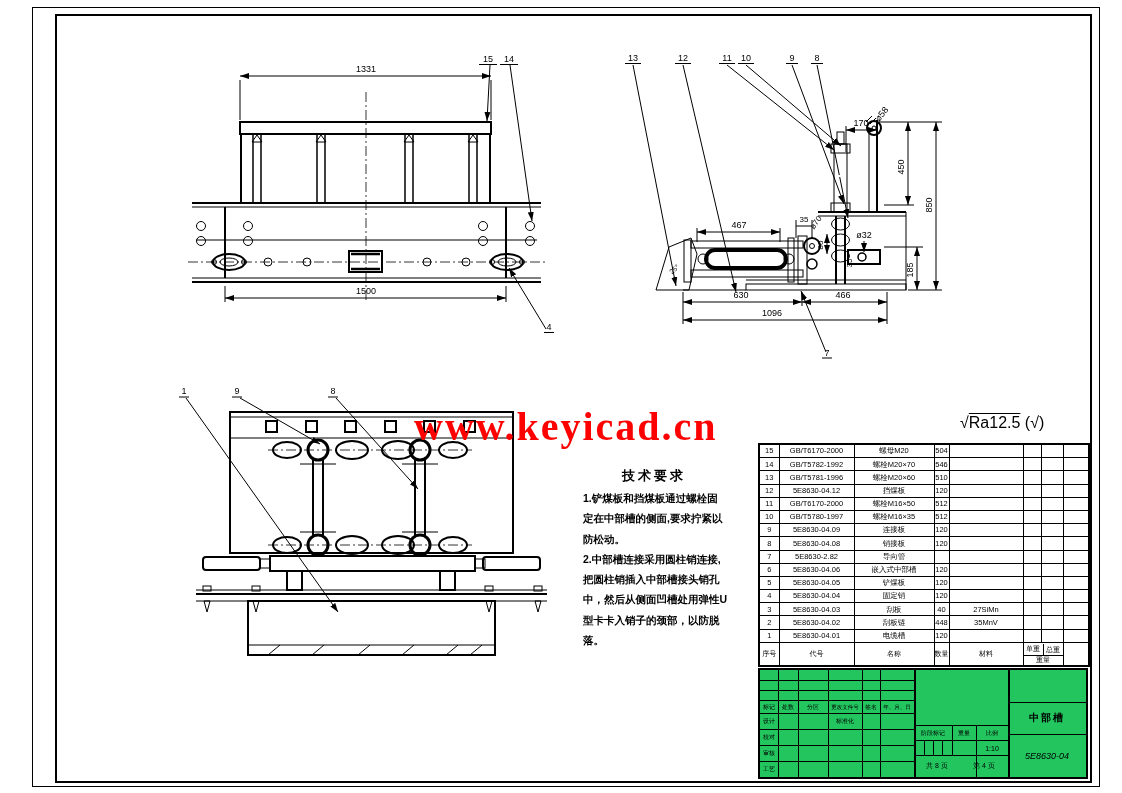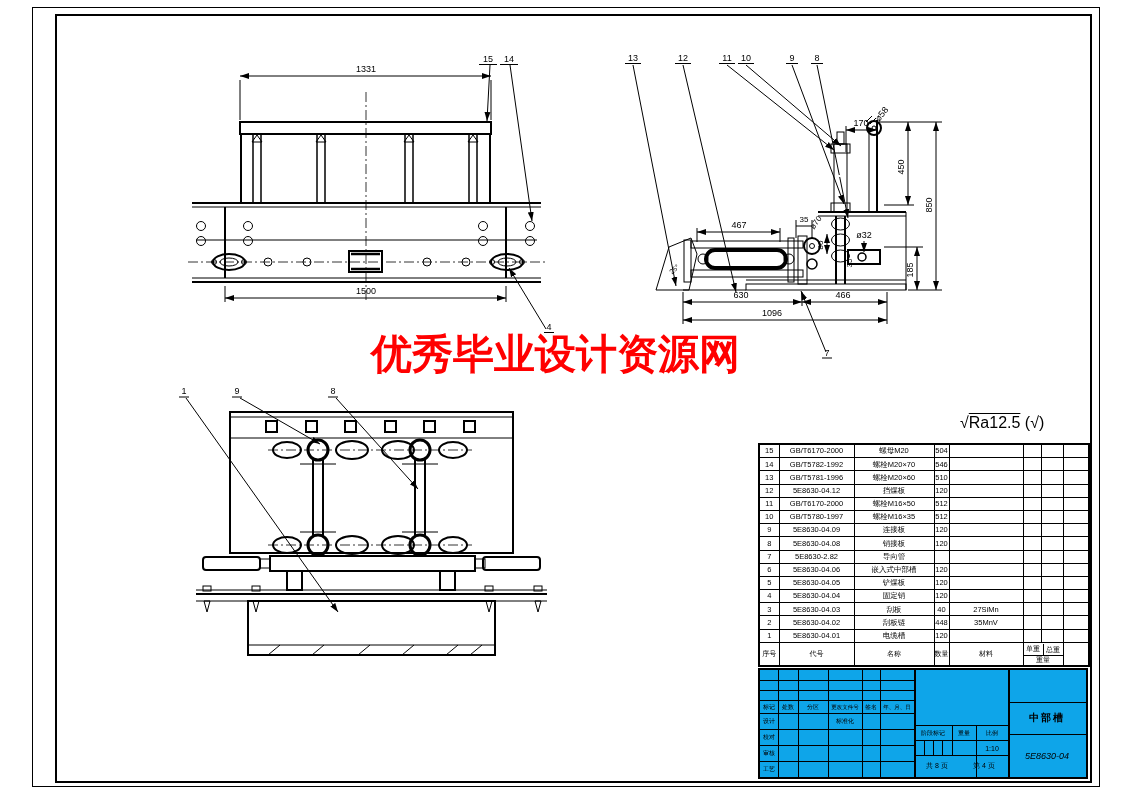--- a/index.html
+++ b/index.html
@@ -29,21 +29,21 @@
   .rough .ov{text-decoration:overline;}
   table.bom{position:absolute;left:758px;top:443px;width:330px;z-index:4;border-collapse:collapse;
             table-layout:fixed;background:#fff;border:2px solid #000;}
   table.bom td{border:1px solid #000;font-size:7.5px;line-height:1;height:12.2px;padding:0;
                text-align:center;overflow:hidden;white-space:nowrap;}
   table.bom tr.hdr td{height:22px;font-size:7px;white-space:normal;line-height:1.15;}
   table.bom td.wt{padding:0;}
   .wt-top{display:flex;border-bottom:1px solid #000;height:11px;align-items:center;}
   .wt-top span{flex:1;display:block;}
   .wt-top .wt-right{border-left:1px solid #000;height:11px;line-height:11px;}
-  .tb{position:absolute;left:758px;top:668px;width:330px;height:111px;z-index:5;background:#0ea5e9;
+  .tb{position:absolute;left:758px;top:668px;width:330px;height:111px;z-index:5;background:#22c55e;
       border:2px solid #000;box-sizing:border-box;}
   .tb .hl{position:absolute;background:#000;height:1px;}
   .tb .vl{position:absolute;background:#000;width:1px;}
   .tb .vl2{position:absolute;background:#000;width:2px;}
   .tb .lbl{position:absolute;font-size:6px;transform:translate(-50%,-50%);white-space:nowrap;}
   .tb .lbl5{font-size:5.5px;}
   .tb .lbl7{font-size:7px;}
   .tb .name{position:absolute;font-size:10px;font-weight:bold;letter-spacing:2px;transform:translate(-50%,-50%);white-space:nowrap;}
   .tb .dwgno{position:absolute;font-size:9px;transform:translate(-50%,-50%);white-space:nowrap;font-style:italic;}
 </style>
@@ -308,22 +308,35 @@
       <line class="thin" x1="358" y1="655" x2="370" y2="645"></line>
       <line class="thin" x1="402" y1="655" x2="414" y2="645"></line>
       <line class="thin" x1="446" y1="655" x2="458" y2="645"></line>
       <line class="thin" x1="470" y1="655" x2="482" y2="645"></line>
     </g>
     <text x="184" y="394">1</text>
     <text x="237" y="394">9</text>
     <text x="333" y="394">8</text>
   </svg>
 
-  <div class="wm1">优秀毕业设计资源网</div>
-
+  <div class="wm2">www.keyicad.cn</div>
+
+  <div class="techreq">
+    <div class="tr-title">技术要求</div>
+    <div class="tr-lines">
+        <div class="tr-line">1.铲煤板和挡煤板通过螺栓固</div>
+        <div class="tr-line">定在中部槽的侧面,要求拧紧以</div>
+        <div class="tr-line">防松动。</div>
+        <div class="tr-line">2.中部槽连接采用圆柱销连接,</div>
+        <div class="tr-line">把圆柱销插入中部槽接头销孔</div>
+        <div class="tr-line">中，然后从侧面凹槽处用弹性U</div>
+        <div class="tr-line">型卡卡入销子的颈部，以防脱</div>
+        <div class="tr-line">落。</div>
+      </div>
+  </div>
 
   <div class="rough">
     <span>√</span><span class="ov">Ra12.5</span>
     <span>(√)</span>
   </div>
 
   <table class="bom">
     <colgroup>
       <col style="width:20px">
         <col style="width:75px">

